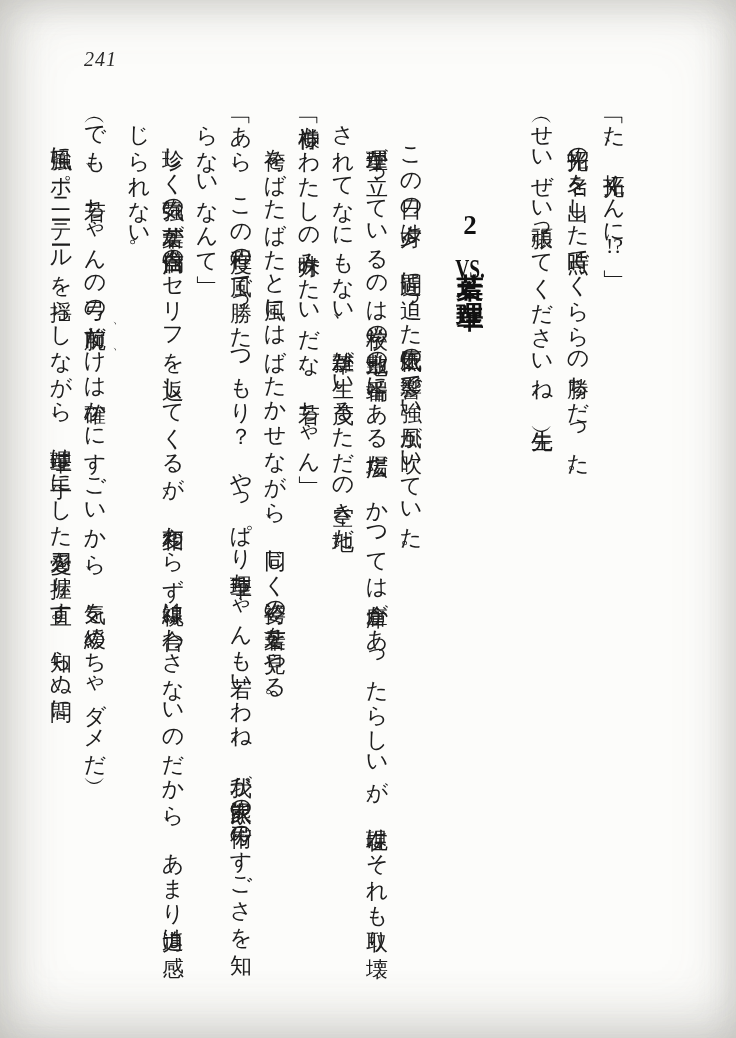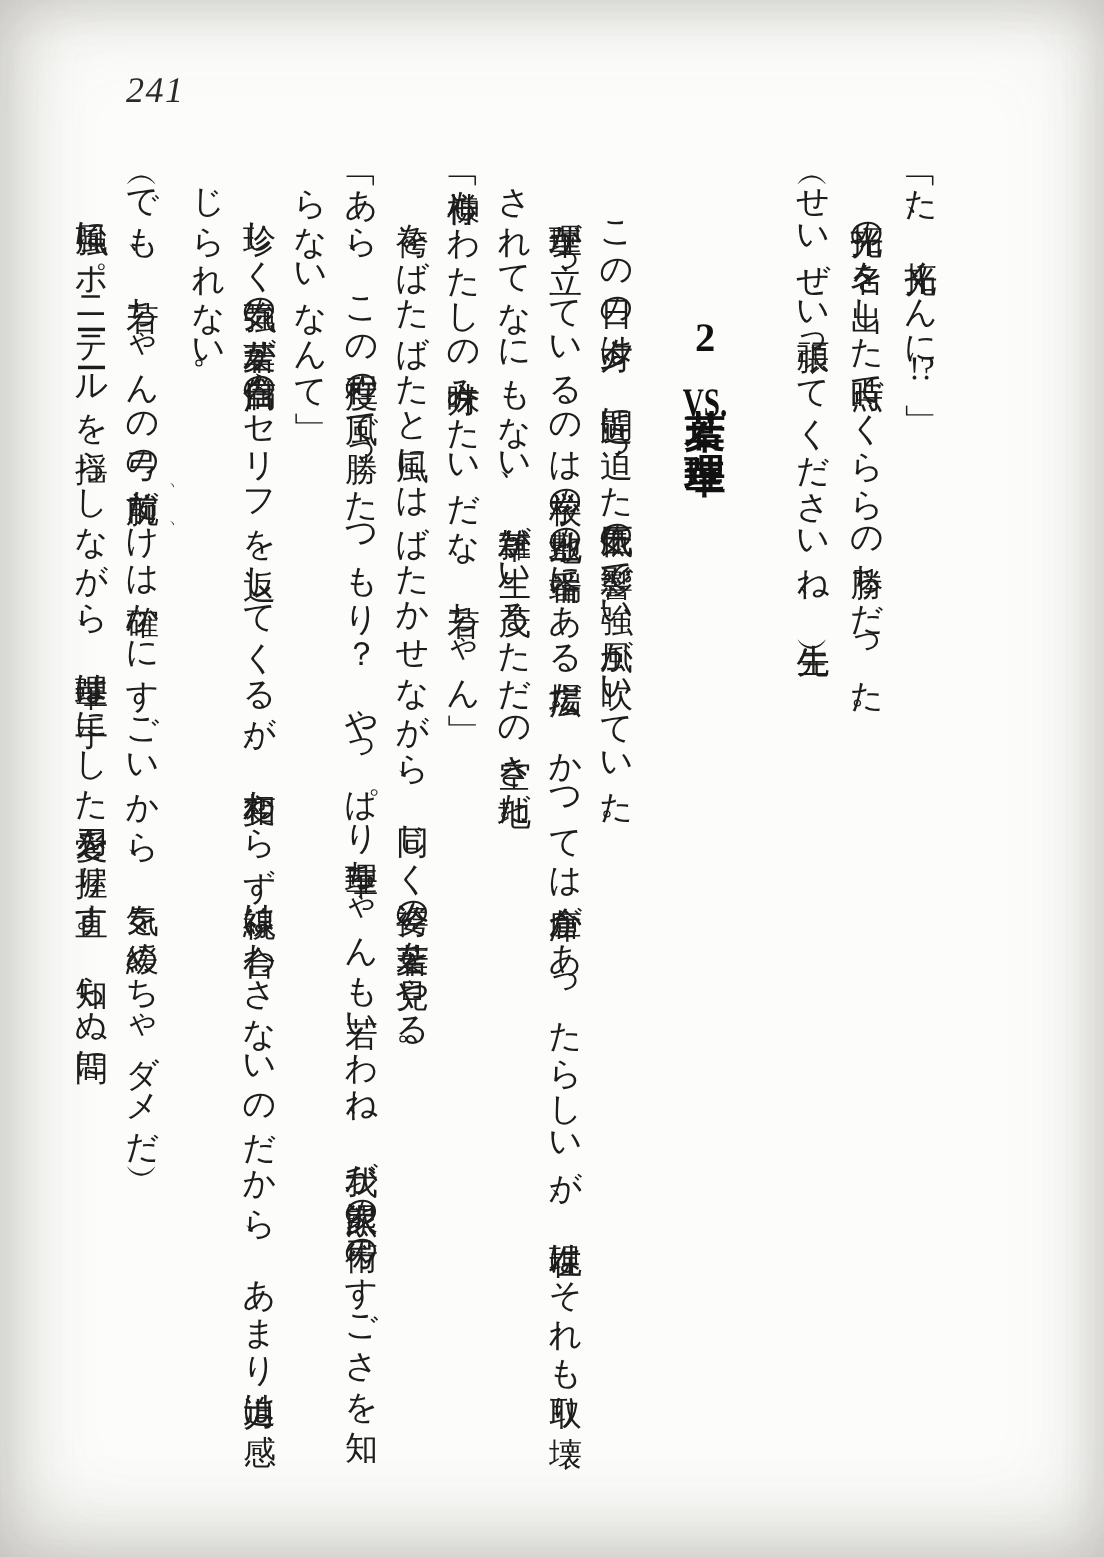--- a/index.html
+++ b/index.html
@@ -19,21 +19,21 @@
       inset 0 -26px 45px rgba(110,108,100,0.13),
       inset 22px 0 40px rgba(110,108,100,0.10),
       inset -14px 0 30px rgba(120,118,110,0.07);
     font-family: "Liberation Serif", "DejaVu Serif", serif;
     color: #1d1d1d;
   }
   .page-number {
     position: absolute;
     top: 48px;
     left: 84px;
-    font-size: 24px;
+    font-size: 20px;
     font-style: italic;
     letter-spacing: 1px;
     color: #2a2a2a;
   }
   .vtext {
     position: absolute;
     writing-mode: vertical-rl;
     text-orientation: mixed;
     white-space: normal;
     line-break: strict;

